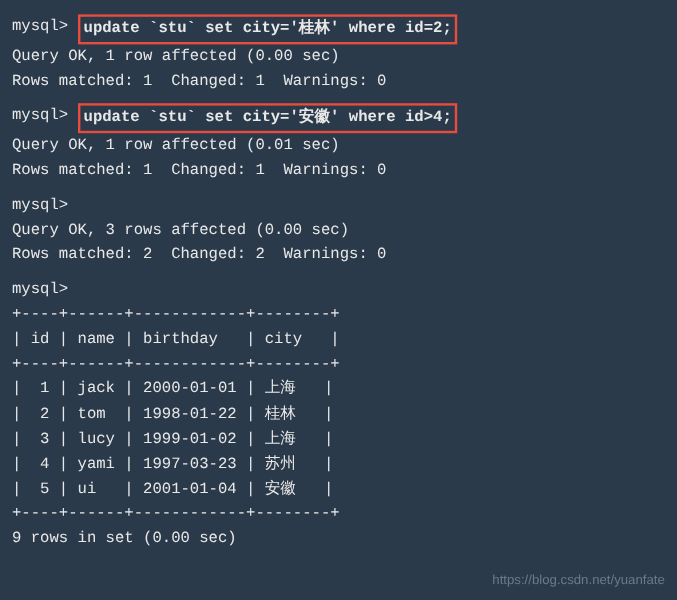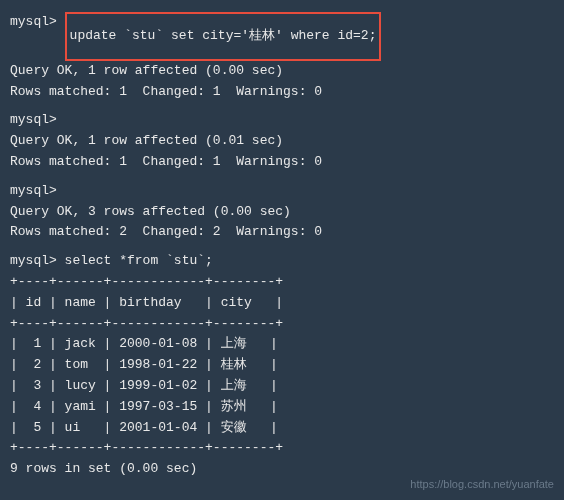--- a/index.html
+++ b/index.html
@@ -26,22 +26,23 @@
     .prompt-line {
       display: flex;
       align-items: flex-start;
       white-space: pre;
     }
     .prompt {
       color: #e8e8e8;
     }
     .boxed {
       border: 2px solid #e74c3c;
-      padding: 12px 3px;
+      padding: 0 3px;
       display: inline-block;
+      font-weight: bold;
     }
     .spacer {
       height: 8px;
     }
     .watermark {
       position: absolute;
       bottom: 6px;
       right: 10px;
       color: #6a7a8a;
       font-size: 11px;
@@ -53,40 +54,40 @@
 <body>
 
 <div class="prompt-line">
   <span class="prompt">mysql&gt; </span><span class="boxed">update `stu` set city='桂林' where id=2;</span>
 </div>
 <span class="line">Query OK, 1 row affected (0.00 sec)</span>
 <span class="line">Rows matched: 1  Changed: 1  Warnings: 0</span>
 <div class="spacer"></div>
 
 <div class="prompt-line">
-  <span class="prompt">mysql&gt; </span>
+  <span class="prompt">mysql&gt; </span><span class="boxed">update `stu` set city='安徽' where id&gt;4;</span>
 </div>
 <span class="line">Query OK, 1 row affected (0.01 sec)</span>
 <span class="line">Rows matched: 1  Changed: 1  Warnings: 0</span>
 <div class="spacer"></div>
 
 <div class="prompt-line">
   <span class="prompt">mysql&gt; </span>
 </div>
 <span class="line">Query OK, 3 rows affected (0.00 sec)</span>
 <span class="line">Rows matched: 2  Changed: 2  Warnings: 0</span>
 <div class="spacer"></div>
 
 <div class="prompt-line">
-  <span class="prompt">mysql&gt; </span><span>select *from `stu`;</span>
+  <span class="prompt">mysql&gt; </span>
 </div>
 <span class="line">+----+------+------------+--------+</span>
 <span class="line">| id | name | birthday   | city   |</span>
 <span class="line">+----+------+------------+--------+</span>
-<span class="line">|  1 | jack | 2000-01-08 | 上海   |</span>
+<span class="line">|  1 | jack | 2000-01-01 | 上海   |</span>
 <span class="line">|  2 | tom  | 1998-01-22 | 桂林   |</span>
 <span class="line">|  3 | lucy | 1999-01-02 | 上海   |</span>
-<span class="line">|  4 | yami | 1997-03-15 | 苏州   |</span>
+<span class="line">|  4 | yami | 1997-03-23 | 苏州   |</span>
 <span class="line">|  5 | ui   | 2001-01-04 | 安徽   |</span>
 <span class="line">+----+------+------------+--------+</span>
 <span class="line">9 rows in set (0.00 sec)</span>
 
 <div class="watermark">https://blog.csdn.net/yuanfate</div>
 
 </body></html>

